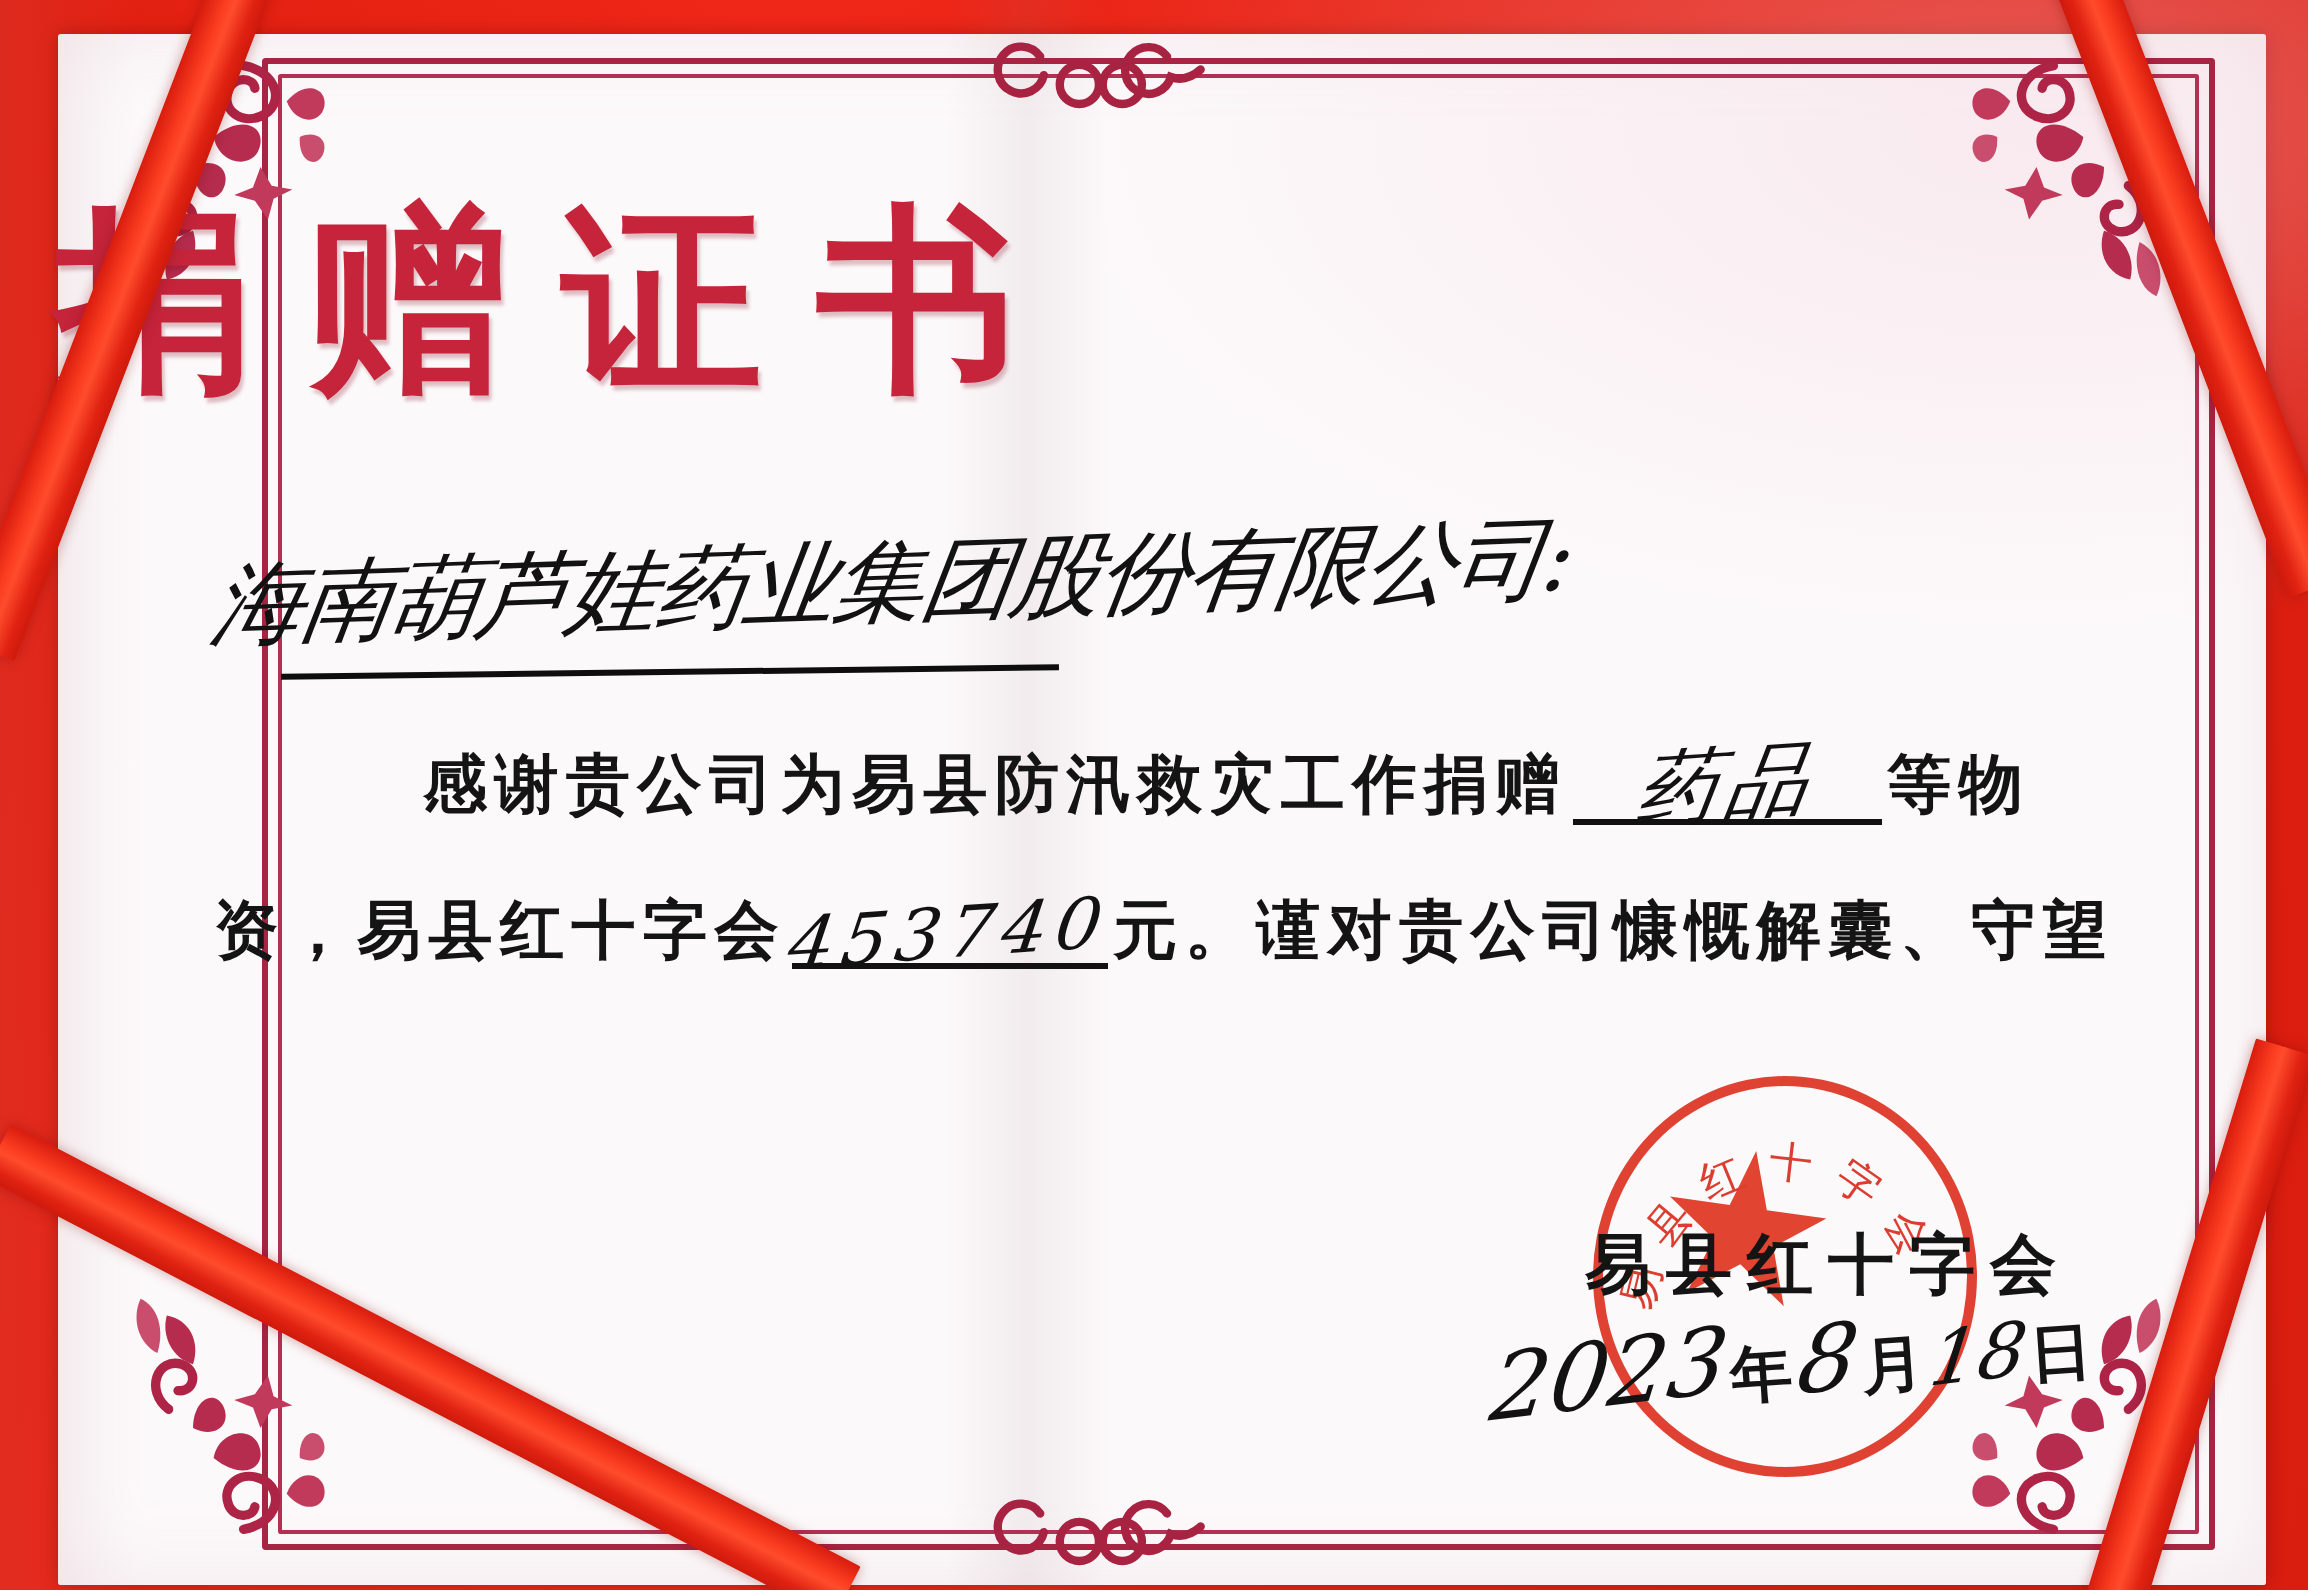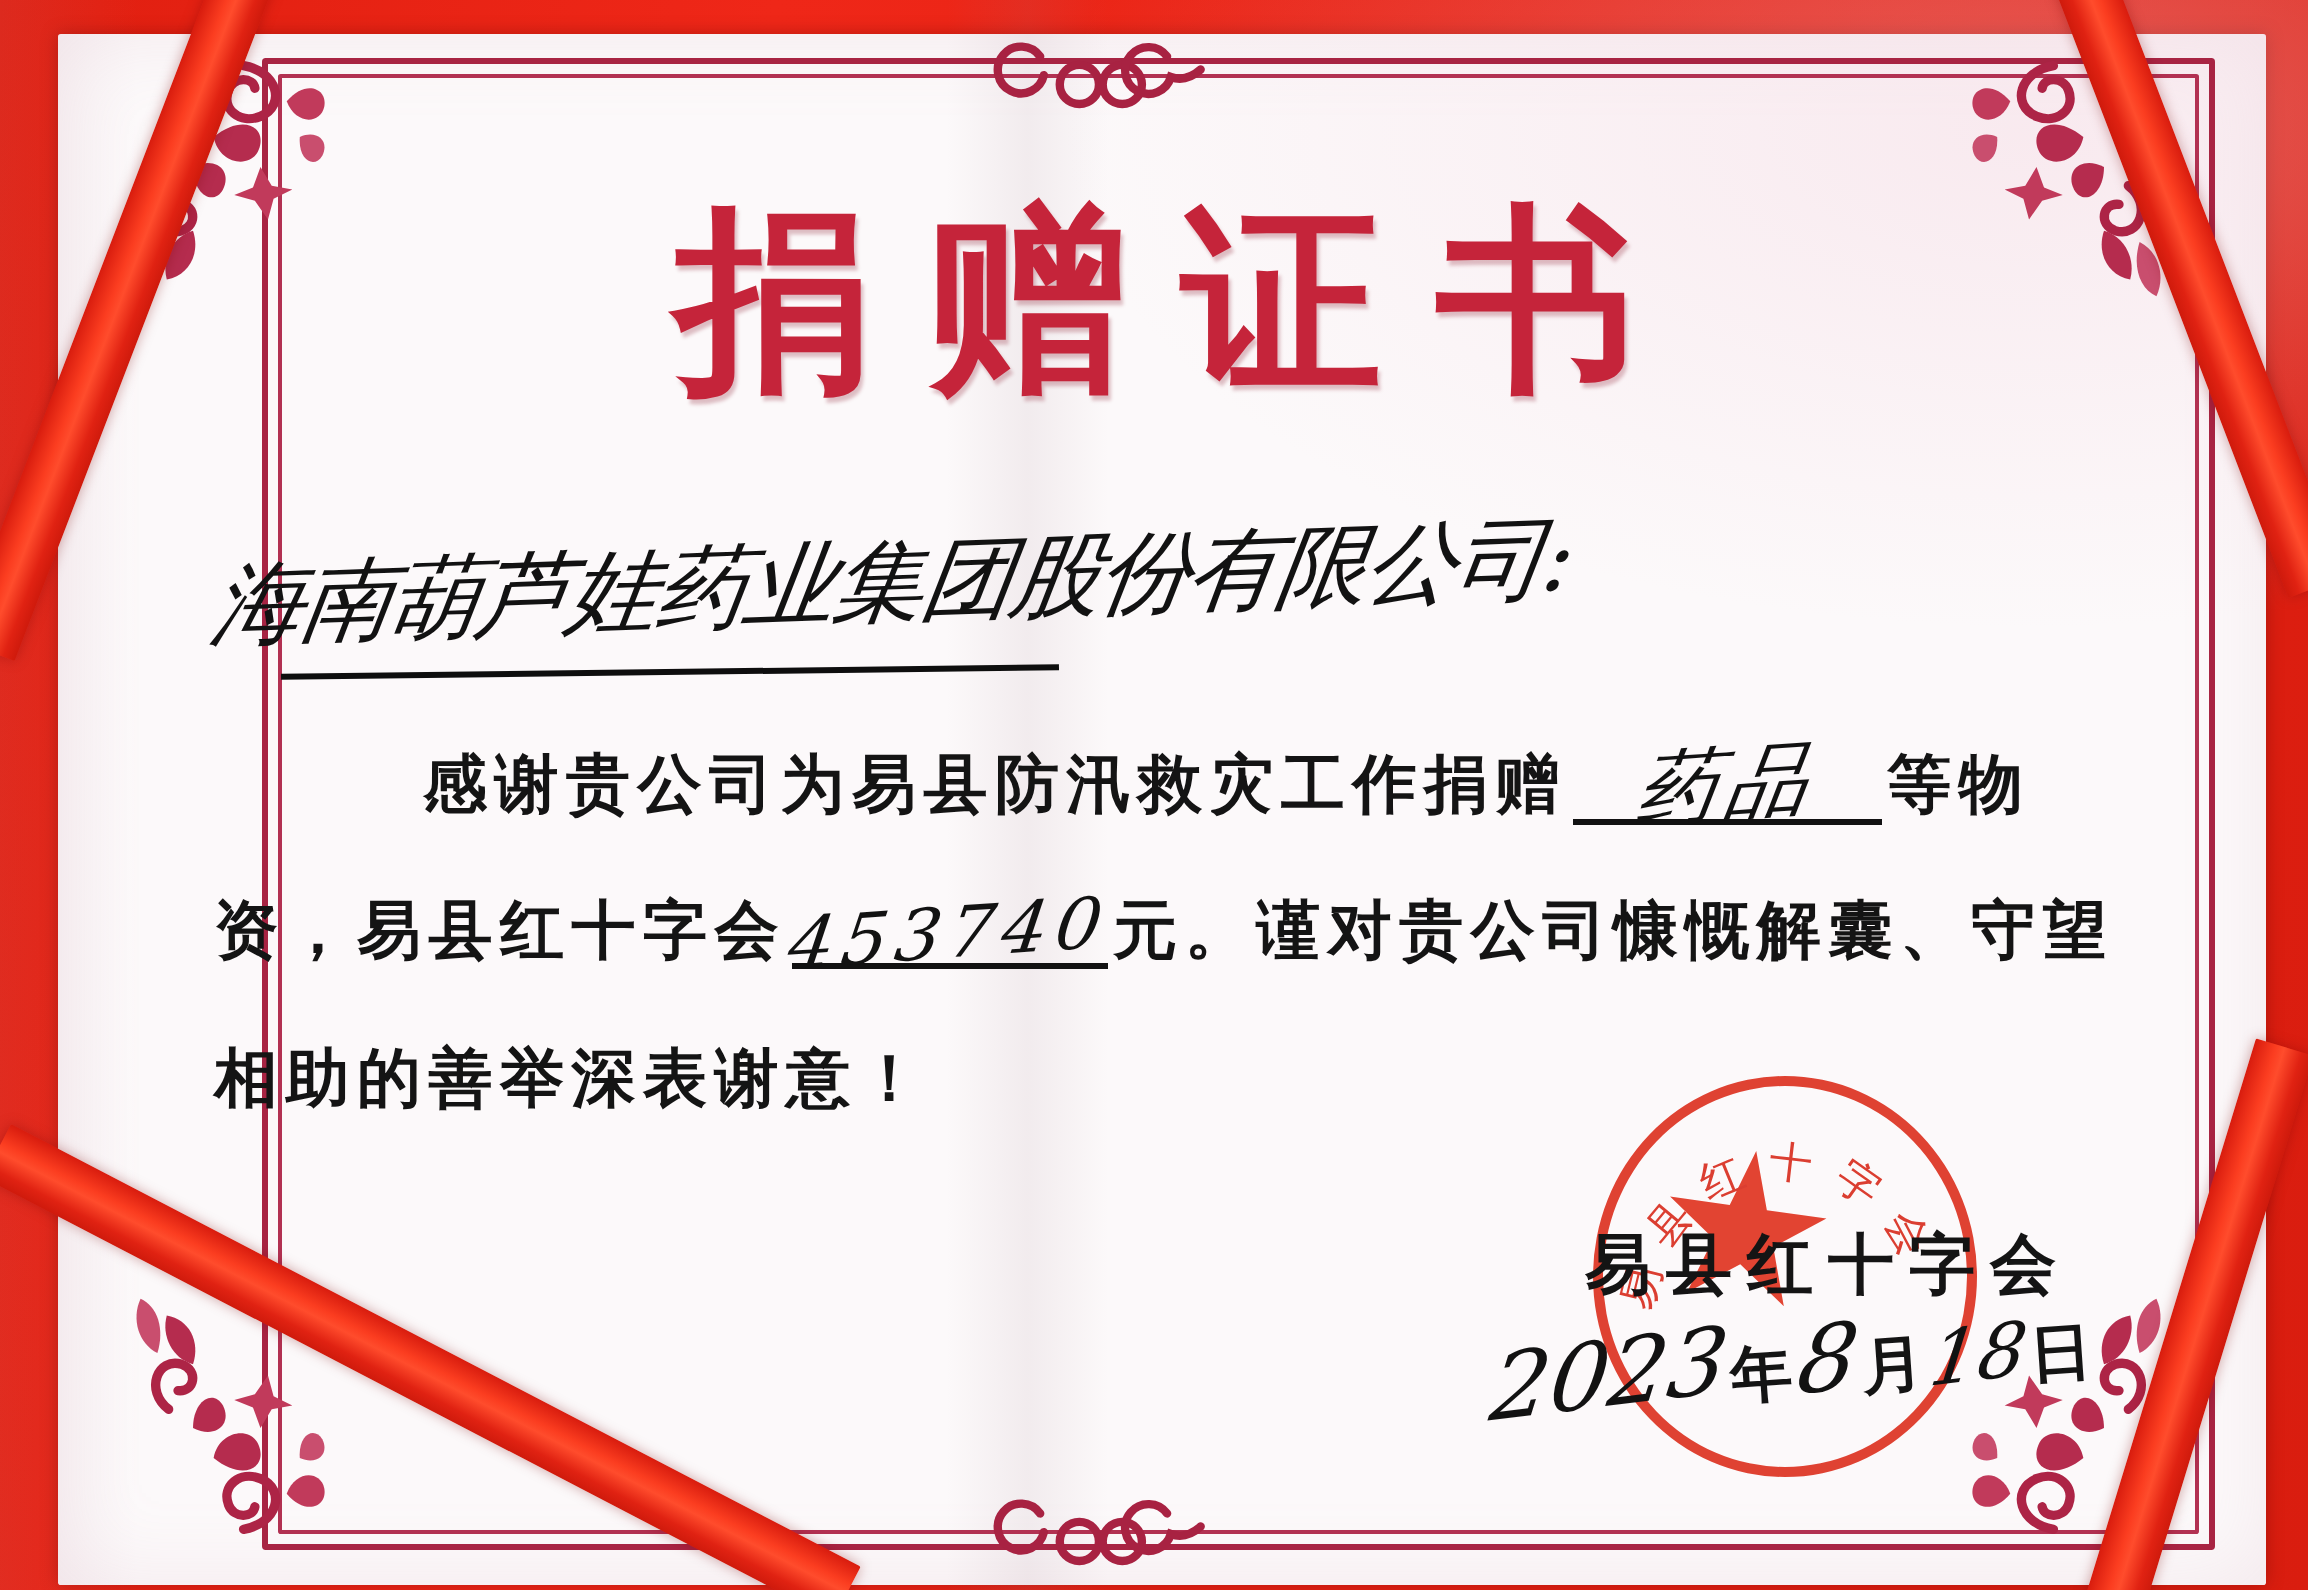--- a/index.html
+++ b/index.html
@@ -35,21 +35,21 @@
   .orn-br{transform:scale(-1,-1);}
   .scroll-orn{position:absolute;width:319px;height:112px;}
   
   .ribbon{
     position:absolute;height:60px;border-radius:1.9px;
     background:linear-gradient(to bottom,#d81c0e 0%, #fb3d20 35%, #ff4c2c 50%, #e02212 80%, #cf1a0c 100%);
     box-shadow:0 0 13px rgba(120,0,0,.35);
   }
   
   .title{
-    position:absolute;left:0;right:0;top:199px;text-align:center;
+    position:absolute;left:0;right:0;top:199px;
     font-family:"DejaVu Serif", serif;font-weight:700;
     font-size:200px;line-height:1;color:#c5243a;
     letter-spacing:54px;padding-left:54px;
     text-shadow:2.8px 4.7px 3.7px rgba(130,10,30,.25);
   }
   .hw{
     font-family:"DejaVu Serif", serif;font-style:italic;font-weight:400;color:#121212;
     display:inline-block;transform:skewX(-10deg) rotate(-2deg);
   }
   .recipient{
@@ -151,21 +151,20 @@
   <div class="recipient-underline"></div>
 
   <div class="body-line" style="left:423px;top:738px">
     <span>感谢贵公司为易县防汛救灾工作捐赠</span><span class="blank" style="min-width:309px"><span class="hw" style="font-size:81px">药品</span></span><span>等物</span>
   </div>
 
   <div class="body-line" style="left:214px;top:892px">
     <span>资，易县红十字会</span><span class="blank" style="min-width:309px"><span class="hw" style="font-size:71px">453740</span></span><span>元。谨对贵公司慷慨解囊、守望</span>
   </div>
 
-  <div class="body-line" style="left:214px;top:1046px">相助的善举深表谢意！</div>
 
   <div class="seal">
     <div class="seal-ring"></div>
     <span class="seal-star">★</span>
     <svg class="seal-arc" viewBox="0 0 410 428">
       <defs>
           <path id="sealArcPath" d="M 66,272 A 140,146 0 1 1 344,272" fill="none"></path>
         </defs>
       <text font-size="46" fill="#d92f20" letter-spacing="22" font-family="DejaVu Sans, sans-serif">
         <textPath href="#sealArcPath" startOffset="4%">易县红十字会</textPath>

